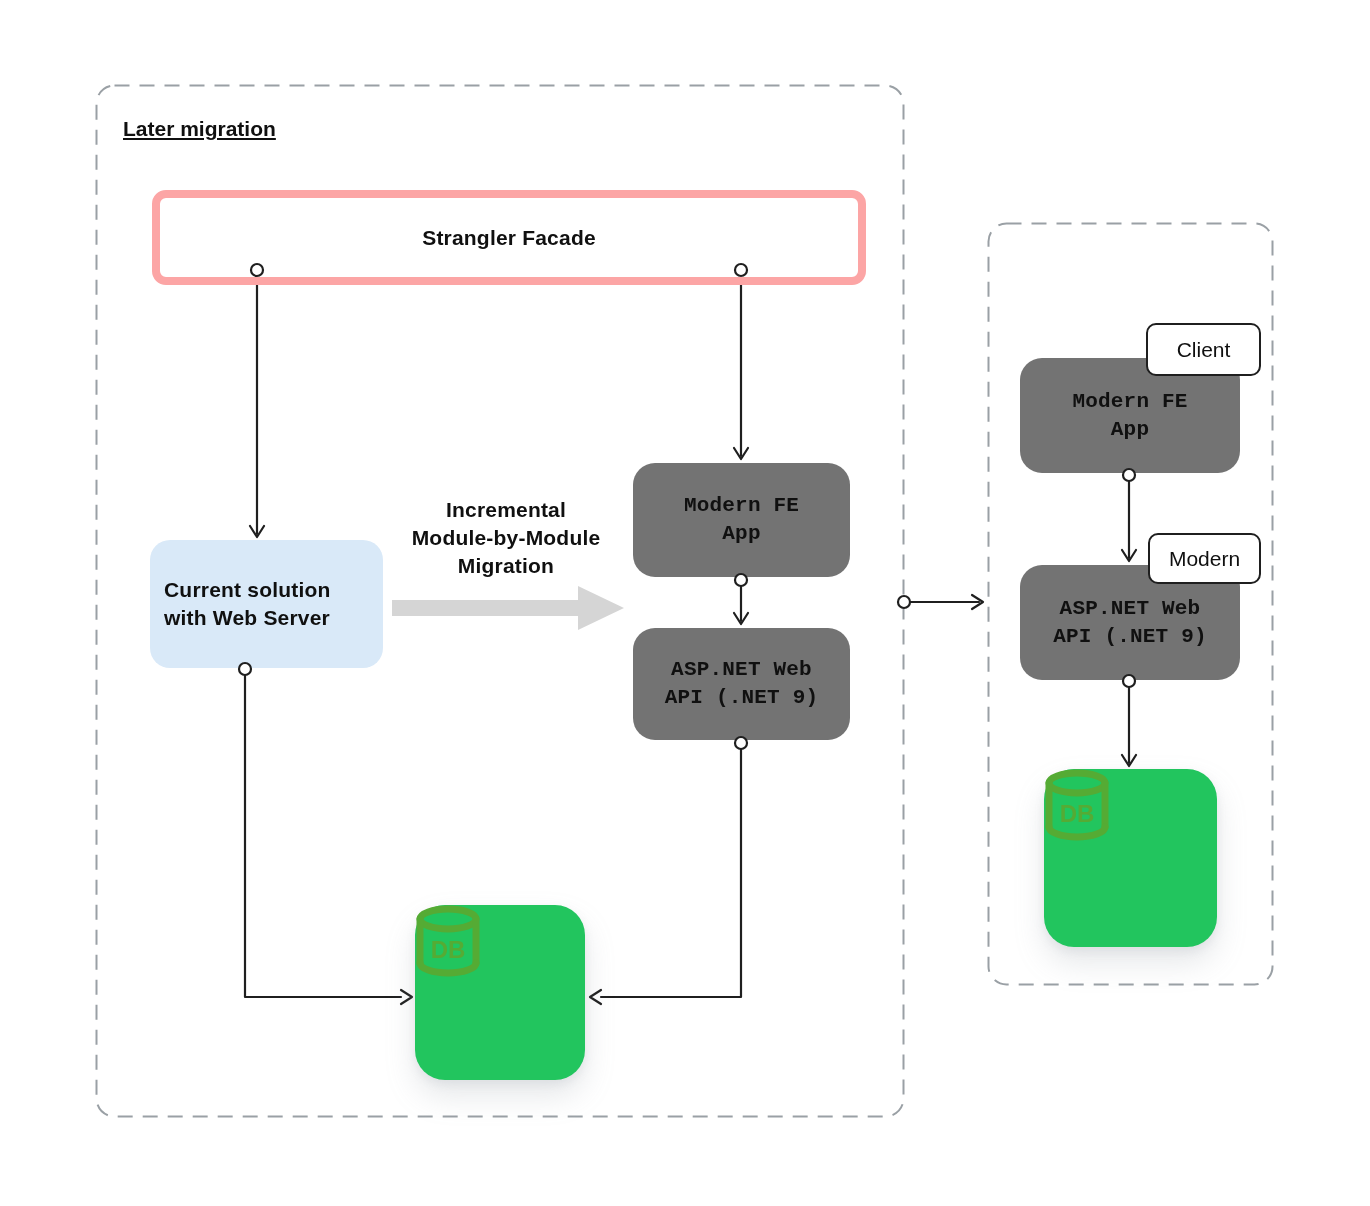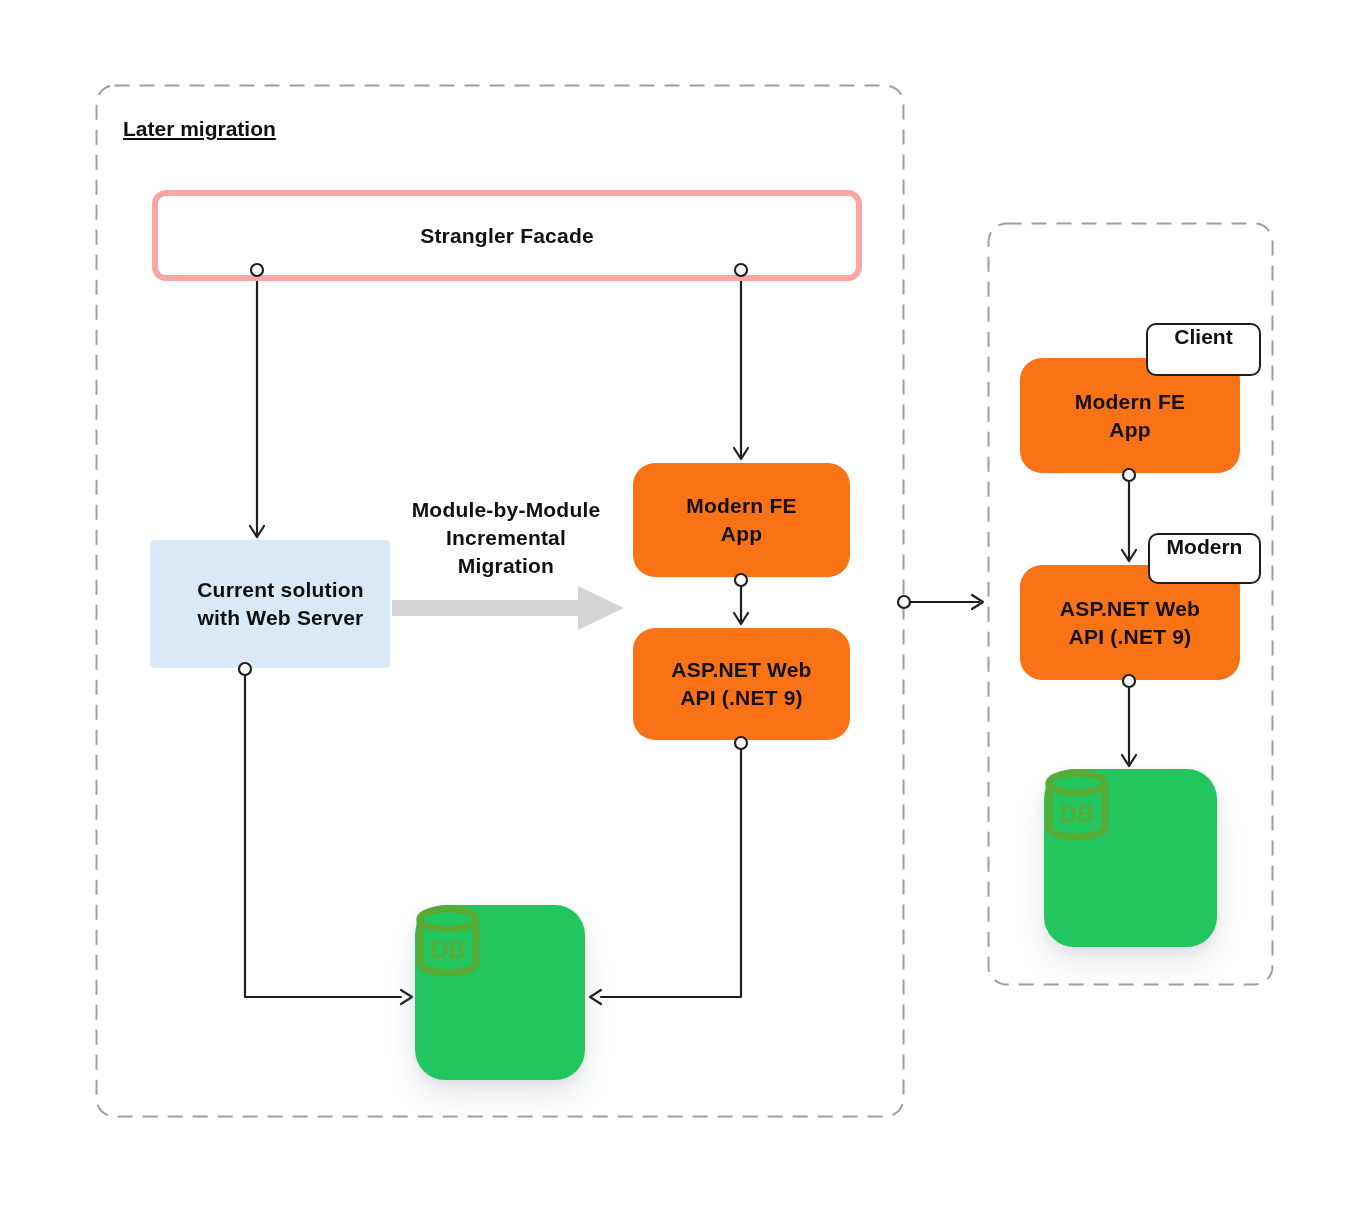--- a/index.html
+++ b/index.html
@@ -8,27 +8,27 @@
     font-family:"Liberation Sans","DejaVu Sans",sans-serif;color:#101010;
   }
   .stage svg{position:absolute;left:0;top:0;}
   #wires{z-index:1;}
   #dots{z-index:3;pointer-events:none;}
   .node{
     position:absolute;z-index:2;display:flex;flex-direction:column;
     align-items:center;justify-content:center;
     font-weight:700;font-size:21px;line-height:28px;letter-spacing:0.2px;text-align:center;
   }
-  .node.outline{background:#ffffff;border:6px solid #fca5a5;border-radius:14px;}
-  .node.blue{background:#d9e9f8;border-radius:4px;align-items:center;text-align:left;padding-left:21px;}
-  .node.green{background:#f97316;border-radius:22px;}
+  .node.outline{background:#ffffff;border:8px solid #fca5a5;border-radius:14px;}
+  .node.blue{background:#d9e9f8;border-radius:20px;align-items:flex-start;text-align:left;padding-left:14px;}
+  .node.green{background:#737373;border-radius:22px;font-family:Liberation Mono, monospace;}
   .container-title{position:absolute;z-index:2;font-weight:700;font-size:21px;line-height:26px;}
   .badge{
     position:absolute;z-index:4;background:#ffffff;border:2.5px solid #1f1f1f;border-radius:10px;
-    display:flex;justify-content:center;font-weight:700;font-size:21px;
+    display:flex;align-items:center;justify-content:center;font-weight:400;font-size:21px;
   }
   .db-card{
     position:absolute;z-index:2;background:#22c55e;border-radius:30px;
     display:flex;align-items:center;justify-content:center;
     box-shadow:0 16px 30px rgba(141,151,160,0.22),0 4px 10px rgba(141,151,160,0.14);
   }
   .migration-label{
     position:absolute;z-index:2;font-weight:700;font-size:21px;line-height:28px;
     text-align:center;letter-spacing:0.2px;
   }
@@ -94,22 +94,22 @@
   <div class="node outline" style="left:152px;top:190px;width:698px;height:79px;">
     <span>Strangler Facade</span>
   </div>
 
   <div class="node blue" style="left:150px;top:540px;width:219px;height:128px;">
     <span>Current solution</span>
     <span>with Web Server</span>
   </div>
 
   <div class="migration-label" style="left:356px;top:496px;width:300px;">
+    <div>Incremental</div>
     <div>Module-by-Module</div>
-    <div>Incremental</div>
     <div>Migration</div>
   </div>
 
   <div class="node green" style="left:633px;top:463px;width:217px;height:114px;">
     <span>Modern FE</span>
     <span>App</span>
   </div>
 
   <div class="node green" style="left:633px;top:628px;width:217px;height:112px;">
     <span>ASP.NET Web</span>

